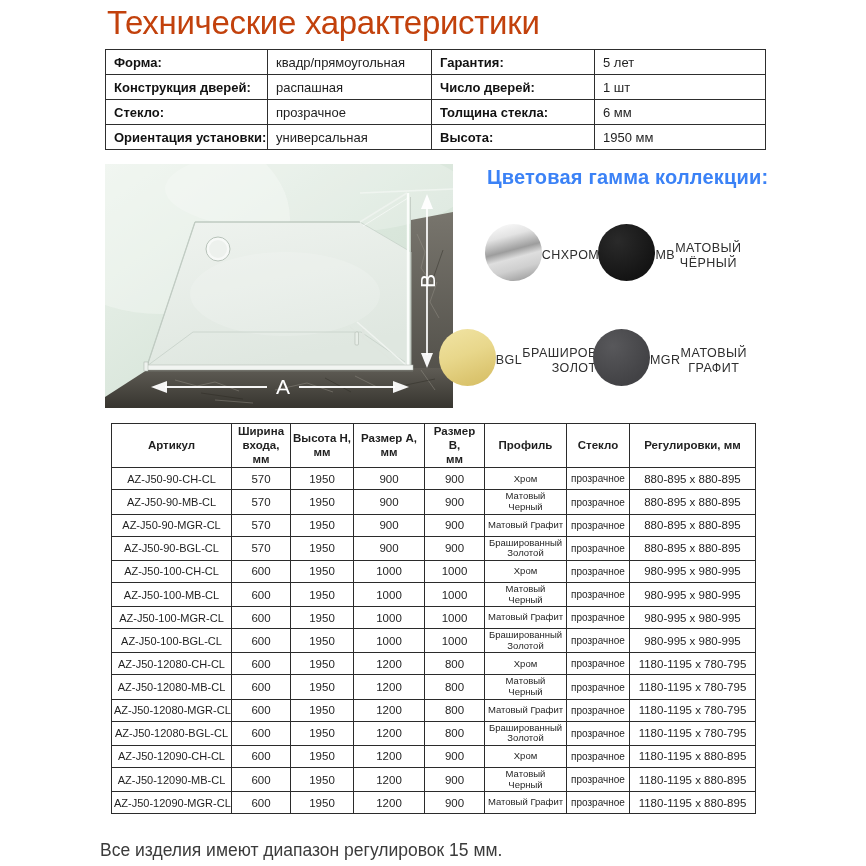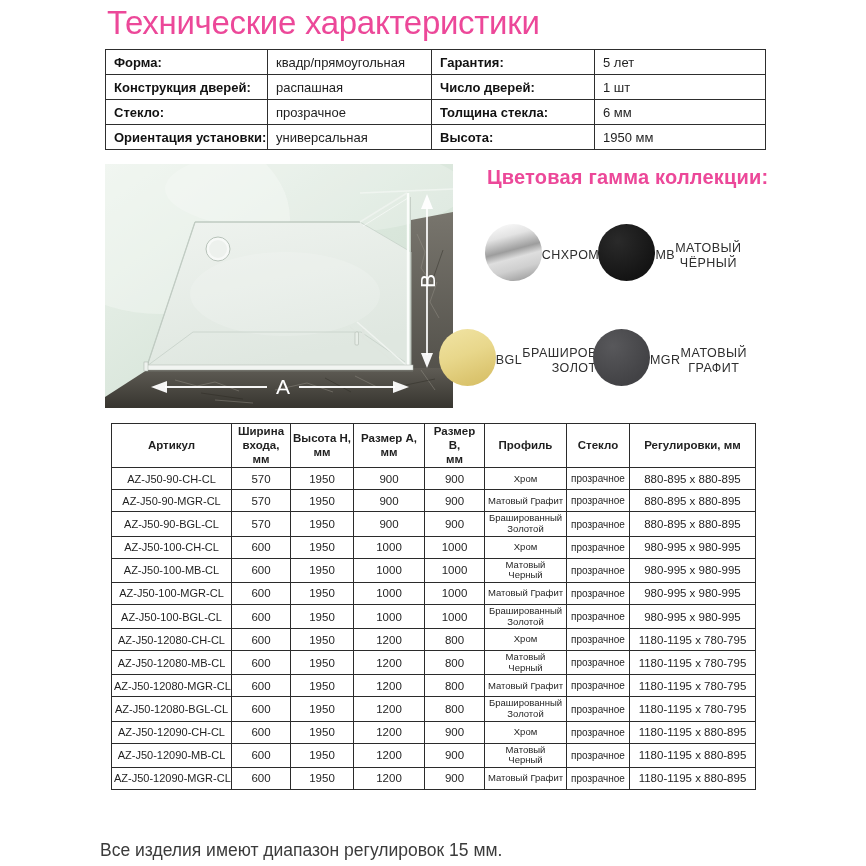--- a/index.html
+++ b/index.html
@@ -2,35 +2,35 @@
 <html lang="ru"><head>
 <meta charset="utf-8">
 <style>
   * { margin:0; padding:0; box-sizing:border-box; }
   html,body { background:#ffffff; }
   body { font-family:"Liberation Sans","DejaVu Sans",sans-serif; color:#1f1f1f; }
   .canvas { position:relative; width:866px; height:866px; background:#ffffff; overflow:hidden; }
 
   
   .page-title { position:absolute; left:107px; top:4px; font-size:33px; font-weight:500;
-                color:#ec4899; letter-spacing:-0.3px; }
+                color:#c2410c; letter-spacing:-0.3px; }
 
   
   table { border-collapse:collapse; }
   .spec { position:absolute; left:105px; top:49px; width:660px; table-layout:fixed; }
   .spec td { border:1px solid #2e2e2e; height:25px; padding:0 8px; font-size:13px;
              vertical-align:middle; white-space:nowrap; overflow:hidden; }
   .spec td.lbl { font-weight:700; font-size:13px; color:#111; }
 
   
   .photo { position:absolute; left:105px; top:164px; width:348px; height:244px; overflow:hidden; }
 
   
   .colors-heading { position:absolute; left:487px; top:166px; font-size:20px; font-weight:700;
-                    color:#ec4899; letter-spacing:0.2px; }
+                    color:#3b82f6; letter-spacing:0.2px; }
   .swatches { position:absolute; left:478px; top:203px; width:260px;
               display:grid; grid-template-columns:128px 128px; grid-auto-rows:105px;
               justify-items:center; }
   .swatch { display:flex; flex-direction:row; align-items:center; text-align:center; }
   .circle { width:57px; height:57px; border-radius:50%; margin-bottom:7px; }
   .circle.chrome   { background:linear-gradient(165deg,#fafafa 5%,#e3e3e3 25%,#9d9d9d 46%,#dedede 58%,#cfcfcf 74%,#8f8f8f 100%); }
   .circle.black    { background:radial-gradient(circle at 35% 30%,#2a2a2a,#141414 72%); }
   .circle.gold     { background:linear-gradient(160deg,#f1e4a4 0%,#e8d78b 45%,#dcc671 78%,#d5bd62 100%); }
   .circle.graphite { background:radial-gradient(circle at 35% 30%,#58585b,#424245 72%); }
   .swatch .code  { font-size:12.5px; color:#2e2e2e; letter-spacing:0.5px; line-height:1.2; }
@@ -244,20 +244,31 @@
     <td class="c-art">AZ-J50-90-CH-CL</td>
     <td class="c-num">570</td>
     <td class="c-num">1950</td>
     <td class="c-num">900</td>
     <td class="c-num">900</td>
     <td class="c-prof">Хром</td>
     <td class="c-glass">прозрачное</td>
     <td class="c-adj">880-895 x 880-895</td>
   </tr>
 
+  <tr>
+    <td class="c-art">AZ-J50-90-MB-CL</td>
+    <td class="c-num">570</td>
+    <td class="c-num">1950</td>
+    <td class="c-num">900</td>
+    <td class="c-num">900</td>
+    <td class="c-prof">Матовый
+Черный</td>
+    <td class="c-glass">прозрачное</td>
+    <td class="c-adj">880-895 x 880-895</td>
+  </tr>
 
   <tr>
     <td class="c-art">AZ-J50-90-MGR-CL</td>
     <td class="c-num">570</td>
     <td class="c-num">1950</td>
     <td class="c-num">900</td>
     <td class="c-num">900</td>
     <td class="c-prof">Матовый Графит</td>
     <td class="c-glass">прозрачное</td>
     <td class="c-adj">880-895 x 880-895</td>

